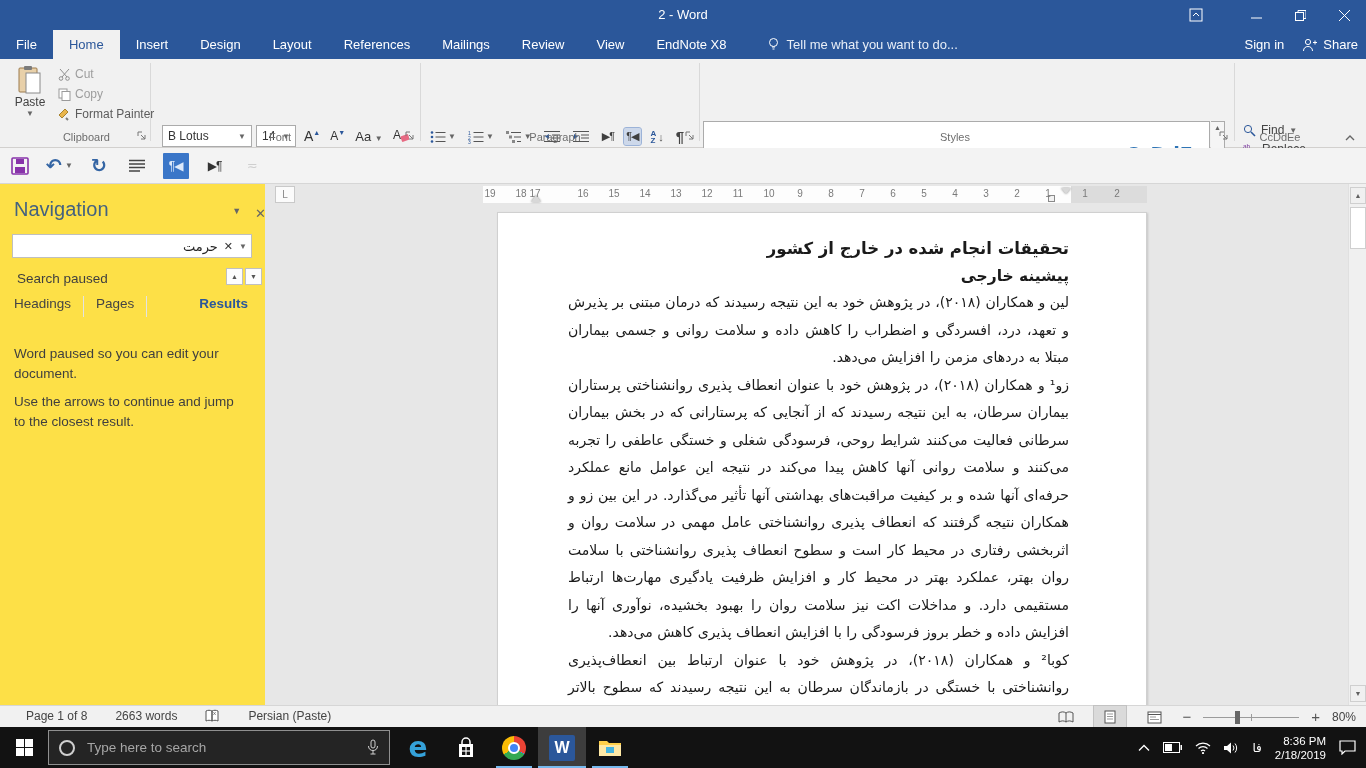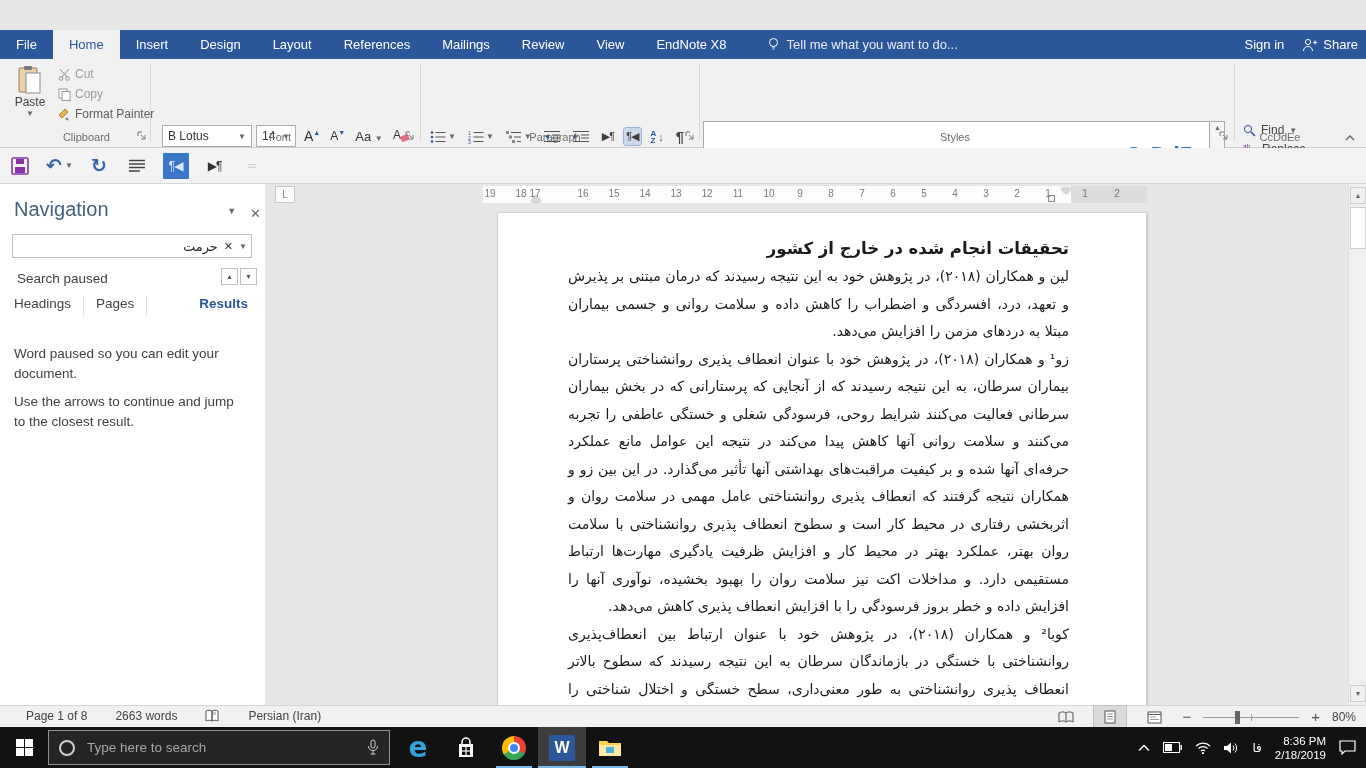--- a/index.html
+++ b/index.html
@@ -73,21 +73,21 @@
   .collapse-rib { position:absolute; right:10px; bottom:4px; color:#666; }
 
   
   .qatrow { position:absolute; left:0; top:148px; width:1366px; height:36px; background:#f3f3f3; border-bottom:1px solid #d6d6d6; display:flex; align-items:center; gap:14px; padding-left:8px; }
   .qbtn { display:flex; align-items:center; justify-content:center; min-width:24px; height:26px; }
   .undo { color:#3465a4; font-size:19px; font-weight:bold; }
   .qdir { font-size:12px; color:#333; letter-spacing:-1px; }
   .qdir-active { background:#3a76c8; color:#dce9fb; padding:4px 6px; border-radius:1px; }
 
   
-  .navpane { position:absolute; left:0; top:184px; width:277px; height:521px; background:#ffffff; border-right:6px solid #14b8a6; }
+  .navpane { position:absolute; left:0; top:184px; width:277px; height:521px; background:#fde047; border-right:1px solid #14b8a6; }
   .nav-title { position:absolute; left:14px; top:14px; font-size:20px; color:#44627f; font-weight:400; }
   .nav-hdr-btns { position:absolute; right:10px; top:22px; display:flex; gap:14px; color:#666; font-size:11px; }
   .nav-search { position:absolute; left:12px; top:50px; width:240px; height:24px; background:#fff; border:1px solid #bfbfbf; direction:rtl; display:flex; align-items:center; padding:0 4px; gap:6px; }
   .nav-search .stext { font-size:13px; color:#222; font-family:"DejaVu Sans",sans-serif; }
   .nav-search .sx { color:#333; font-size:11px; }
   .nav-search .sdrop { color:#666; font-size:8px; }
   .nav-status { position:absolute; left:17px; top:87px; font-size:13.5px; color:#3f3f3f; }
   .nav-updown { position:absolute; right:14px; top:84px; display:flex; gap:2px; }
   .nav-updown .ud { width:17px; height:17px; border:1px solid #c0c0c0; background:#fdfdfd; font-size:7px; color:#555; display:flex; align-items:center; justify-content:center; }
   .nav-tabs { position:absolute; left:14px; top:112px; display:flex; gap:0; font-size:13.5px; color:#444; }
@@ -146,20 +146,47 @@
   .edge-e { color:#35a2da; font-size:28px; font-weight:bold; font-family:"DejaVu Sans",sans-serif; line-height:28px; }
   .tray { position:absolute; right:0; top:0; height:41px; display:flex; align-items:center; gap:13px; padding-right:10px; color:#fff; }
   .tray .lang { font-size:12px; font-family:"DejaVu Sans",sans-serif; }
   .clock { text-align:right; font-size:11.5px; line-height:14px; color:#fff; }
 </style>
 </head>
 <body>
 
 <div class="screen">
 
+  <div class="titlebar">
+    <div class="title-text">2 - Word</div>
+    <div class="ribbondisp">
+      <svg width="14" height="14" viewBox="0 0 14 14">
+          <rect x="1" y="1" width="12" height="12" fill="none" stroke="#fff"></rect>
+          <path d="M4 8l3-3 3 3" fill="none" stroke="#fff"></path>
+        </svg>
+    </div>
+    <div class="wctrls">
+      <div class="wbtn">
+          <svg width="11" height="11" viewBox="0 0 11 11">
+            <line x1="0" y1="8" x2="11" y2="8" stroke="#fff"></line>
+          </svg>
+        </div>
+      <div class="wbtn">
+          <svg width="11" height="11" viewBox="0 0 11 11">
+            <rect x="0.5" y="2.5" width="8" height="8" fill="none" stroke="#fff"></rect>
+            <path d="M3 2.5V0.5h8v8h-2" fill="none" stroke="#fff"></path>
+          </svg>
+        </div>
+      <div class="wbtn">
+          <svg width="11" height="11" viewBox="0 0 11 11">
+            <path d="M0 0l11 11M11 0L0 11" stroke="#fff"></path>
+          </svg>
+        </div>
+    </div>
+  </div>
 
   <div class="tabsbar">
     <div id="ribbon-tab-strip" style="display:flex;justify-content:flex-end;">
         <div class="rtab">File</div>
         <div class="rtab active">Home</div>
         <div class="rtab">Insert</div>
         <div class="rtab">Design</div>
         <div class="rtab">Layout</div>
         <div class="rtab">References</div>
         <div class="rtab">Mailings</div>
@@ -511,20 +538,21 @@
         <span class="rnum" style="left: 721px;">3</span>
         <span class="rnum" style="left: 752px;">2</span>
         <span class="rnum" style="left: 783px;">1</span>
         <span class="rnum" style="left: 820px;">1</span>
         <span class="rnum" style="left: 852px;">2</span>
       </div>
     <div class="tabsel">L</div>
     <div class="page">
       <div class="doc-rtl">
         <div class="doc-title">تحقیقات انجام شده در خارج از کشور</div>
+        <div class="doc-subtitle">پیشینه خارجی</div>
         <div id="doc-body">
             <p class="docp">لین و همکاران (۲۰۱۸)، در پژوهش خود به این نتیجه رسیدند که درمان مبتنی بر پذیرش و تعهد، درد، افسردگی و اضطراب را کاهش داده و سلامت روانی و جسمی بیماران مبتلا به دردهای مزمن را افزایش می‌دهد.</p>
             <p class="docp">زو¹ و همکاران (۲۰۱۸)، در پژوهش خود با عنوان انعطاف پذیری روانشناختی پرستاران بیماران سرطان، به این نتیجه رسیدند که از آنجایی که پرستارانی که در بخش بیماران سرطانی فعالیت می‌کنند شرایط روحی، فرسودگی شغلی و خستگی عاطفی را تجربه می‌کنند و سلامت روانی آنها کاهش پیدا می‌کند در نتیجه این عوامل مانع عملکرد حرفه‌ای آنها شده و بر کیفیت مراقبت‌های بهداشتی آنها تأثیر می‌گذارد. در این بین زو و همکاران نتیجه گرفتند که انعطاف پذیری روانشناختی عامل مهمی در سلامت روان و اثربخشی رفتاری در محیط کار است و سطوح انعطاف پذیری روانشناختی با سلامت روان بهتر، عملکرد بهتر در محیط کار و افزایش ظرفیت یادگیری مهارت‌ها ارتباط مستقیمی دارد. و مداخلات اکت نیز سلامت روان را بهبود بخشیده، نوآوری آنها را افزایش داده و خطر بروز فرسودگی را با افزایش انعطاف پذیری کاهش می‌دهد.</p>
             <p class="docp">کوبا² و همکاران (۲۰۱۸)، در پژوهش خود با عنوان ارتباط بین انعطاف‌پذیری روانشناختی با خستگی در بازماندگان سرطان به این نتیجه رسیدند که سطوح بالاتر انعطاف پذیری روانشناختی به طور معنی‌داری، سطح خستگی و اختلال شناختی را کاهش می‌دهد. بعبارتی افراد انعطاف پذیر در فعالیت‌های روزمره خود خستگی کمتری را نسبت به افرادی که انعطاف پذیری روانشناختی پایینی دارند تجربه می‌کنند.</p>
           </div>
       </div>
     </div>
   </div>
 
   <div class="vscroll">
@@ -534,21 +562,21 @@
   </div>
 
   <div class="statusbar">
     <div class="sb-left">
       <span>Page 1 of 8</span>
       <span>2663 words</span>
       <svg width="15" height="14" viewBox="0 0 15 14">
           <path d="M1 2c2-1 4-1 6 0v10c-2-1-4-1-6 0zM13 2c-2-1-4-1-6 0v10c2-1 4-1 6 0z" fill="#fff" stroke="#555"></path>
           <text x="8" y="6" font-size="6" fill="#555">x</text>
         </svg>
-      <span>Persian (Iran)</span>
+      <span>Persian (Paste)</span>
     </div>
     <div class="sb-right">
       <span class="viewbtn">
           <svg width="16" height="13" viewBox="0 0 16 13">
             <path d="M1 2c2.5-1.5 5-1.5 7 0 2-1.5 4.5-1.5 7 0v9c-2.5-1.5-5-1.5-7 0-2-1.5-4.5-1.5-7 0z" fill="none" stroke="#555"></path>
             <path d="M8 2v9" stroke="#555"></path>
           </svg>
         </span>
       <span class="viewbtn active">
           <svg width="14" height="14" viewBox="0 0 14 14">

